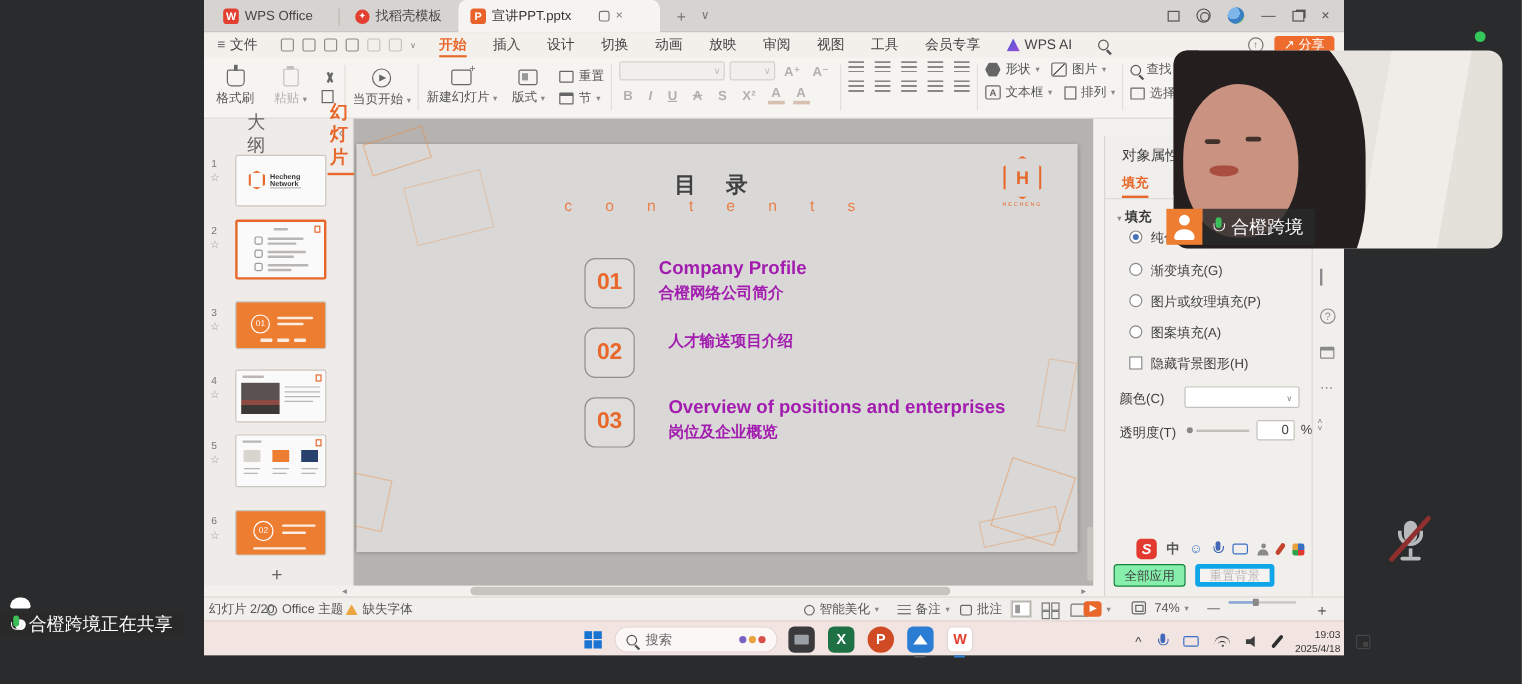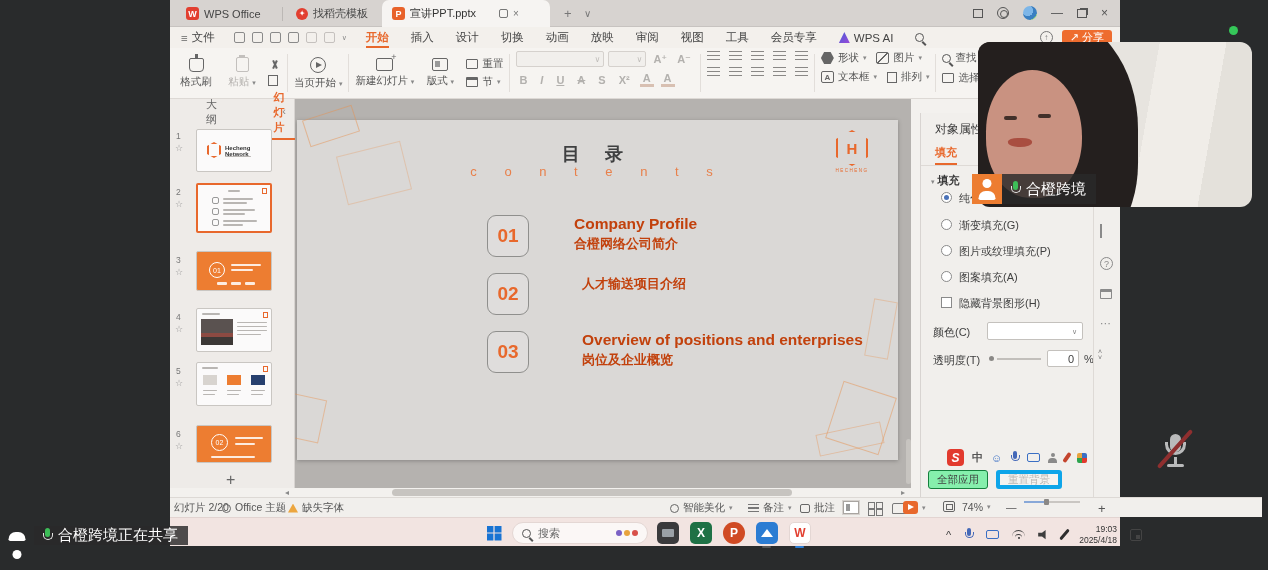--- a/index.html
+++ b/index.html
@@ -63,42 +63,42 @@
   .combo{background:#f1efec;border:1px solid #d5d1cd;height:16px;border-radius:2px;display:flex;align-items:center;justify-content:flex-end;padding:0 3px;color:#c0bdba;font-size:8px;}
   .fbtn{font-size:11px;color:#b3b1ae;font-weight:bold;padding:0 3px;}
   .li-ic{width:13px;height:10px;background:repeating-linear-gradient(#8a8886 0 1.3px,transparent 1.3px 4px);display:inline-block;}
   .li-row{display:flex;gap:9px;align-items:center;}
   .hex{width:13px;height:12px;background:#666;clip-path:polygon(25% 0,75% 0,100% 50%,75% 100%,25% 100%,0 50%);}
   .hex2{width:13px;height:12px;border:1.5px solid #666;border-radius:2px;background:linear-gradient(135deg,transparent 45%,#666 45% 55%,transparent 55%);}
   .tbox{width:13px;height:12px;border:1.5px solid #666;border-radius:2px;font-size:8px;color:#666;display:flex;align-items:center;justify-content:center;font-weight:bold;}
   .caret{font-size:7px;color:#888;}
   
   #leftpanel{left:0;top:99px;width:125px;height:389px;background:#eeebe8;border-right:1px solid #d8d4d1;}
-  .ptabs{height:26px;display:flex;align-items:center;font-size:11px;color:#666;padding-left:36px;gap:18px;}
+  .ptabs{height:26px;display:flex;align-items:center;font-size:15px;color:#666;padding-left:36px;gap:18px;}
   .ptab.active{color:#e8682c;font-weight:bold;position:relative;margin-left:36px;}
   .ptab.active:after{content:"";position:absolute;left:-2px;right:-2px;bottom:-5px;height:2px;background:#e8682c;}
   .collapse{position:absolute;right:8px;top:6px;color:#888;font-size:11px;}
   .thumb{position:absolute;left:26px;width:76px;border:1px solid #c9c6c2;background:#fbfafa;border-radius:2px;}
   .thumb.sel{border:2px solid #e8682c;}
   .tnum{position:absolute;left:6px;font-size:8.5px;color:#777;}
   .tstar{position:absolute;left:5px;font-size:9px;color:#999;}
   .orangebg{background:#ed7d31;}
   .mline{position:absolute;background:#b9b6b3;height:2px;border-radius:1px;}
   .wline{position:absolute;background:rgba(255,255,255,.85);height:2px;border-radius:1px;}
   .addslide{position:absolute;left:56px;font-size:16px;color:#666;}
   #canvas{left:125px;top:99px;width:616px;height:389px;background:#b5b2af;overflow:hidden;}
   #slide{position:absolute;left:2px;top:21px;width:601px;height:340px;background:#dad8d6;box-shadow:0 1px 4px rgba(0,0,0,.25);}
   .deco{position:absolute;border:1px solid #e8924f;}
   .slide-title{position:absolute;left:0;right:0;top:22px;text-align:center;font-size:18px;letter-spacing:10px;color:#3f4041;font-weight:bold;}
   .slide-sub{position:absolute;left:0;right:0;top:44px;text-align:center;font-size:13px;letter-spacing:12px;color:#e8804b;}
   .hexlogo{position:absolute;right:26px;top:10px;width:40px;text-align:center;}
   .hexshape{width:32px;height:36px;margin:0 auto;border:2.5px solid #e8682c;clip-path:polygon(50% 0,100% 25%,100% 75%,50% 100%,0 75%,0 25%);display:flex;align-items:center;justify-content:center;color:#e8682c;font-weight:bold;font-size:15px;}
   .hexlabel{font-size:4.5px;letter-spacing:1.5px;color:#e8682c;margin-top:2px;}
   .titem-box{position:absolute;left:190px;width:42px;height:42px;border:1.5px solid #8f8f8d;border-radius:9px;display:flex;align-items:center;justify-content:center;font-size:19px;font-weight:bold;color:#e8682c;background:rgba(255,255,255,.15);}
-  .titem-text{position:absolute;left:252px;color:#c2410c;margin-left:25px;}
+  .titem-text{position:absolute;left:252px;color:#a21caf;}
   .titem-text .en{font-size:15.5px;font-weight:bold;}
   .titem-text .zh{font-size:13px;font-weight:bold;margin-top:2px;}
   #vscroll{left:736px;top:99px;width:6px;height:389px;}
   #vscroll .vthumb{position:absolute;left:0;top:340px;width:5px;height:45px;background:#c7c4c0;border-radius:3px;}
   #hscroll{left:125px;top:488px;width:616px;height:9px;}
   #hscroll .hthumb{position:absolute;left:97px;width:400px;top:1px;height:7px;background:#c7c4c0;border-radius:4px;}
   .harrow{position:absolute;top:0;font-size:8px;color:#8a8a8a;}
   
   #rightpanel{left:750px;top:113px;width:200px;height:389px;background:#f1efec;border-left:1px solid #d8d4d1;font-size:11px;color:#3f3f3f;}
   .pp-title{position:absolute;left:14px;top:8px;font-size:12px;color:#3c3c3c;}
@@ -108,21 +108,21 @@
   .radio{position:absolute;left:20px;width:11px;height:11px;border:1px solid #8a8a8a;border-radius:50%;background:#fff;}
   .radio.sel:after{content:"";position:absolute;left:2px;top:2px;width:5px;height:5px;border-radius:50%;background:#4a72b8;}
   .chk{position:absolute;left:20px;width:11px;height:11px;border:1px solid #8a8a8a;background:#fff;}
   .plabel{position:absolute;left:38px;}
   .dd{position:absolute;background:#fff;border:1px solid #c4c1bd;border-radius:2px;}
   .vline{position:absolute;left:172px;top:0;width:1px;height:389px;background:#dedad6;}
   .stripic{position:absolute;left:179px;color:#8a8a8a;font-size:11px;}
   .sdot{width:5px;height:5px;border-radius:50%;background:#8a8886;display:inline-block;}
   .sline{height:2px;background:#c2bfbb;display:inline-block;vertical-align:middle;}
   
-  #statusbar{left:0;top:497px;width:1092px;height:20px;background:#f1efec;border-top:1px solid #ddd9d5;font-size:10.5px;color:#555;}
+  #statusbar{left:0;top:497px;width:950px;height:20px;background:#f1efec;border-top:1px solid #ddd9d5;font-size:10.5px;color:#555;}
   .st{position:absolute;top:3px;display:flex;align-items:center;gap:4px;}
   .warntri{width:10px;height:9px;background:#eca63f;clip-path:polygon(50% 0,100% 100%,0 100%);display:inline-block;}
   .diam{width:9px;height:9px;border:1.3px solid #666;border-radius:50%;display:inline-block;}
   .noteic{width:11px;height:8px;background:repeating-linear-gradient(#777 0 1.2px,transparent 1.2px 3.5px);display:inline-block;}
   .cmtic{width:10px;height:9px;border:1.2px solid #666;border-radius:2px;display:inline-block;}
   .vic{width:16px;height:13px;border:1px solid #b9b5b1;display:inline-block;position:relative;background:#f7f5f3;}
   .vic.sel{border-color:#a9a5a1;background:#fff;box-shadow:0 0 0 1px #d6d2ce;}
   .vic.norm:after{content:"";position:absolute;left:2px;top:2px;width:4px;height:7px;background:#999;}
   .vic.grid{background:#f1efec;border:none;}
   .vic.grid:before{content:"";position:absolute;left:1px;top:1px;width:5px;height:5px;border:1px solid #777;box-shadow:8px 0 0 -1px #f1efec,8px 0 #777,0 7px 0 -1px #f1efec,0 7px #777,8px 7px 0 -1px #f1efec,8px 7px #777;}
@@ -162,21 +162,21 @@
   .eye{position:absolute;width:13px;height:3.5px;background:#42302a;border-radius:2px;}
   .lips{position:absolute;left:30px;top:96px;width:24px;height:9px;background:#a94e40;border-radius:40% 40% 50% 50%;}
   #nametag{left:972px;top:174px;height:30px;display:flex;align-items:stretch;z-index:50;}
   .avsq{width:30px;background:#ed7d31;display:flex;align-items:center;justify-content:center;position:relative;flex:none;}
   .avsq:before{content:"";position:absolute;top:5px;left:50%;transform:translateX(-50%);width:9px;height:9px;border-radius:50%;background:#fff;}
   .avsq:after{content:"";position:absolute;bottom:4px;left:50%;transform:translateX(-50%);width:17px;height:9px;border-radius:8px 8px 2px 2px;background:#fff;}
   .tagbody{background:rgba(42,42,42,.82);color:#fff;display:flex;align-items:center;gap:6px;padding:0 10px 0 8px;font-size:15px;}
   .gmic{width:10px;height:16px;position:relative;display:inline-block;flex:none;}
   .gmic:before{content:"";position:absolute;left:2.5px;top:0;width:5px;height:9px;background:#3dbd58;border-radius:3px;}
   .gmic:after{content:"";position:absolute;left:0.5px;top:5px;width:8px;height:6px;border:1.5px solid #e8e8e8;border-top:none;border-radius:0 0 6px 6px;}
-  #sharetag{left:0;top:511px;height:34px;display:flex;align-items:flex-end;z-index:60;}
+  #sharetag{left:0;top:511px;height:34px;display:flex;align-items:flex-start;z-index:60;flex-direction:column;}
   #sharetag .avsq{width:34px;}
   #sharetag .tagbody{font-size:15px;}
   #mutemic{left:1152px;top:430px;width:46px;height:46px;z-index:45;}
   .mmbody{position:absolute;left:18px;top:4px;width:11px;height:18px;background:#b9babb;border-radius:6px;}
   .mmarc{position:absolute;left:13px;top:12px;width:21px;height:13px;border:3px solid #b9babb;border-top:none;border-radius:0 0 12px 12px;}
   .mmstem{position:absolute;left:22px;top:27px;width:3px;height:7px;background:#b9babb;}
   .mmbase{position:absolute;left:15px;top:34px;width:17px;height:3px;background:#b9babb;border-radius:2px;}
   .mmslash{position:absolute;left:-2px;top:17px;width:50px;height:4px;background:#8f2f2f;transform:rotate(-48deg);border-radius:2px;}
   #greendot{left:1229px;top:26px;width:9px;height:9px;border-radius:50%;background:#35c759;z-index:45;}
   

